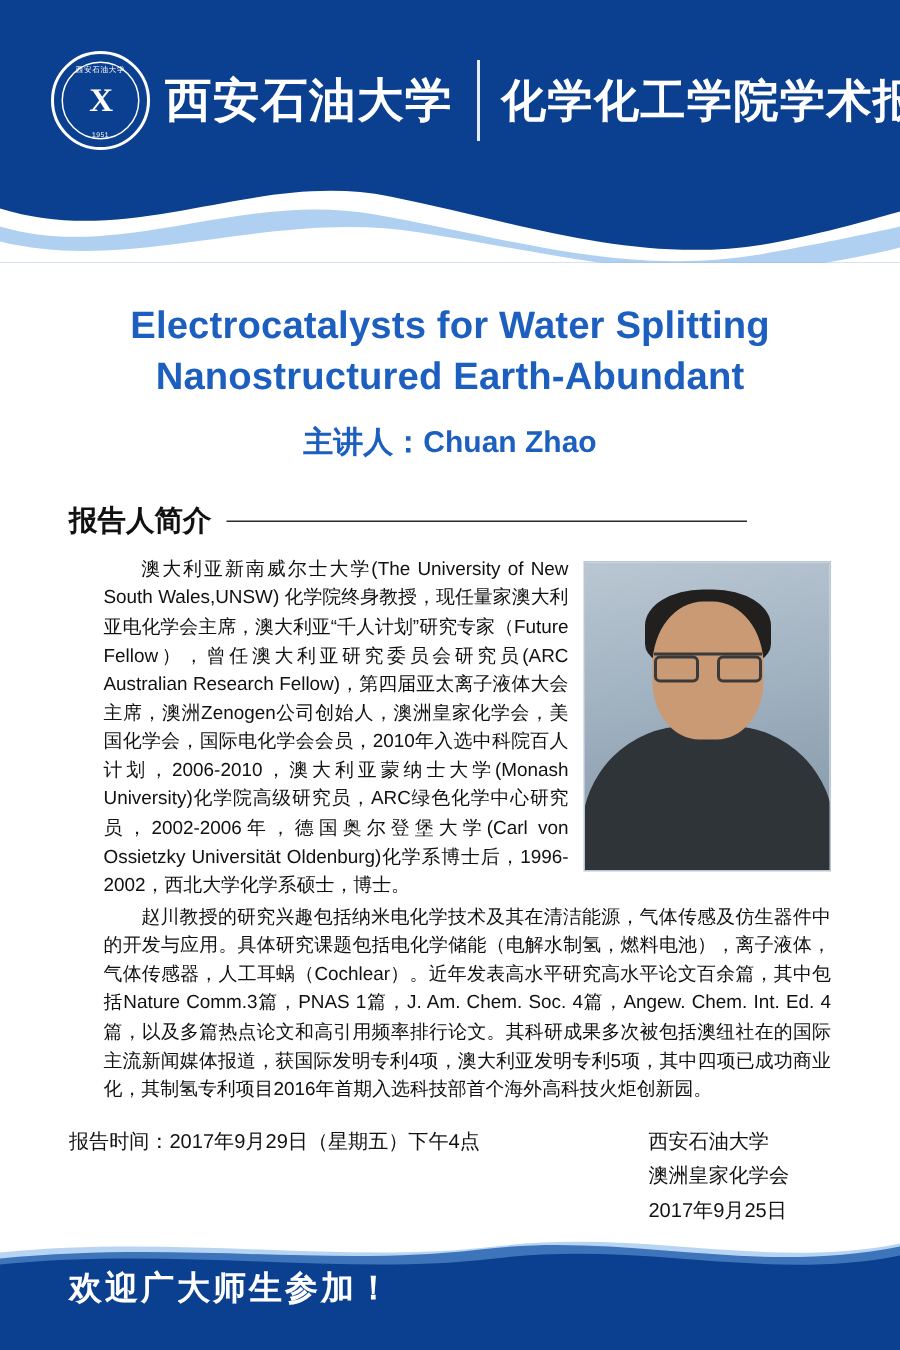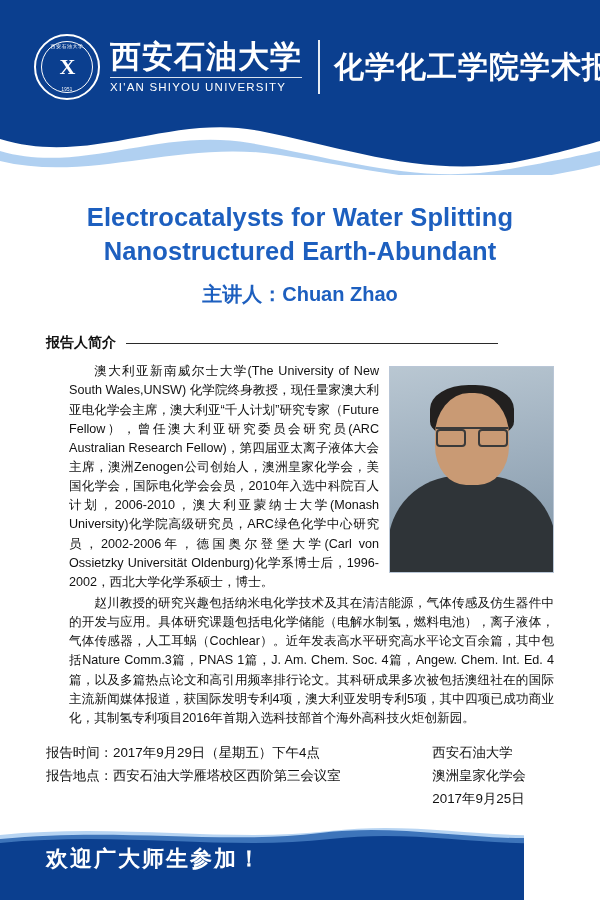--- a/index.html
+++ b/index.html
@@ -153,21 +153,21 @@
   .speaker-name { color: #1d5fbf; }
 
   
   .section-head {
     margin: 26px 0 0 46px;
     display: flex;
     align-items: center;
     width: 510px;
   }
   .section-head .sh-text {
-    font-size: 14px;
+    font-size: 19px;
     font-weight: bold;
     color: #111111;
     white-space: nowrap;
   }
   .section-head .sh-rule {
     height: 1px;
     background: #2a2a2a;
     flex: 1;
     margin-left: 10px;
     margin-right: 58px;
@@ -270,21 +270,21 @@
     font-size: 13.4px;
     line-height: 1.7;
     color: #111111;
   }
 
   
   .bottom-bar {
     position: absolute;
     left: 0;
     bottom: 0;
-    width: 524px;
+    width: 600px;
     height: 78px;
     background: #0b3f8f;
     overflow: hidden;
   }
   .bottom-wave {
     position: absolute;
     left: 0;
     top: -1px;
     width: 600px;
     height: 40px;
@@ -314,21 +314,20 @@
 
     <div class="header-inner">
       <div class="logo-emblem">
         <div class="emblem-top">西安石油大学</div>
         <div class="emblem-mark">X</div>
         <div class="emblem-bottom">1951</div>
       </div>
 
       <div class="uni-names">
         <div class="uni-cn">西安石油大学</div>
-        <div class="uni-en">XI'AN SHIYOU UNIVERSITY</div>
       </div>
 
       <div class="header-divider"></div>
 
       <div class="header-title">化学化工学院学术报告</div>
     </div>
   </div>
 
   <div class="title-block">
     <div class="title-en">Electrocatalysts for Water Splitting</div>
@@ -350,21 +349,20 @@
       <div class="face"></div>
       <div class="glasses"></div>
     </div>
     <p class="para">澳大利亚新南威尔士大学(The University of New South Wales,UNSW) 化学院终身教授，现任量家澳大利亚电化学会主席，澳大利亚“千人计划”研究专家（Future Fellow），曾任澳大利亚研究委员会研究员(ARC Australian Research Fellow)，第四届亚太离子液体大会主席，澳洲Zenogen公司创始人，澳洲皇家化学会，美国化学会，国际电化学会会员，2010年入选中科院百人计划，2006-2010，澳大利亚蒙纳士大学(Monash University)化学院高级研究员，ARC绿色化学中心研究员，2002-2006年，德国奥尔登堡大学(Carl von Ossietzky Universität Oldenburg)化学系博士后，1996-2002，西北大学化学系硕士，博士。</p>
     <p class="para">赵川教授的研究兴趣包括纳米电化学技术及其在清洁能源，气体传感及仿生器件中的开发与应用。具体研究课题包括电化学储能（电解水制氢，燃料电池），离子液体，气体传感器，人工耳蜗（Cochlear）。近年发表高水平研究高水平论文百余篇，其中包括Nature Comm.3篇，PNAS 1篇，J. Am. Chem. Soc. 4篇，Angew. Chem. Int. Ed. 4篇，以及多篇热点论文和高引用频率排行论文。其科研成果多次被包括澳纽社在的国际主流新闻媒体报道，获国际发明专利4项，澳大利亚发明专利5项，其中四项已成功商业化，其制氢专利项目2016年首期入选科技部首个海外高科技火炬创新园。</p>
   </div>
 
   <div class="info-block">
     <div class="info-left">
       <div>报告时间：2017年9月29日（星期五）下午4点</div>
-      <div>报告地点：西安石油大学雁塔校区西阶第三会议室</div>
     </div>
     <div class="info-right">
       <div>西安石油大学</div>
       <div>澳洲皇家化学会</div>
       <div>2017年9月25日</div>
     </div>
   </div>
 
   <div class="bottom-bar">
     <svg class="bottom-wave" viewBox="0 0 600 40" preserveAspectRatio="none">

